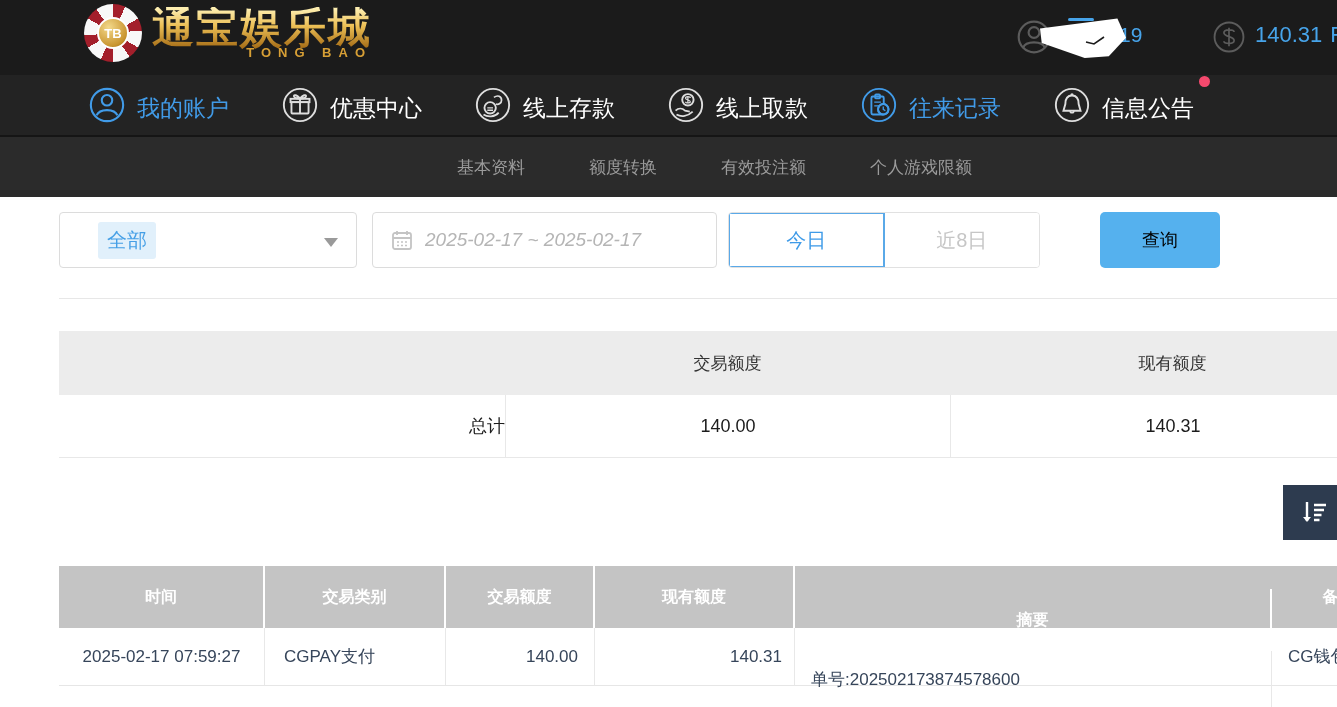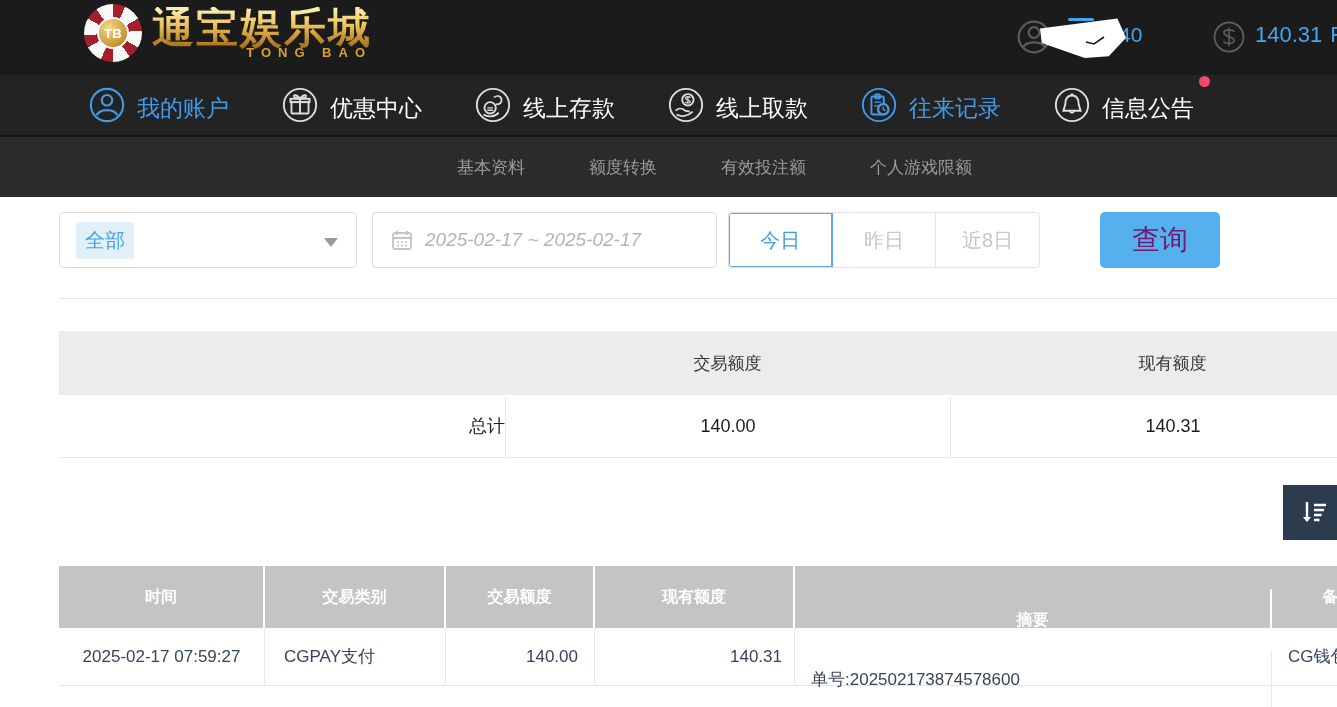--- a/index.html
+++ b/index.html
@@ -56,41 +56,41 @@
     height:60px; background:#2b2b2b; display:flex; align-items:center;
     gap:64px; padding-left:457px; font-size:17px; color:#9b9b9b;
   }
   .subnav-item { cursor:pointer; white-space:nowrap; }
   
   .content { position:relative; height:508px; background:#fff; }
   .select-box {
     position:absolute; left:59px; top:15px; width:298px; height:56px;
     border:1px solid #dcdcdc; border-radius:4px; display:flex; align-items:center; padding:0 16px; cursor:pointer;
   }
-  .select-chip { background:#e1f0fb; color:#459fe6; font-size:20px; padding:5px 9px; border-radius:3px; }
+  .select-chip { background:#e1f0fb; color:#459fe6; font-size:20px; padding:5px 9px; border-radius:3px;margin-left:22px; }
   .caret { position:absolute; right:18px; top:25px; width:0; height:0; border-left:7px solid transparent; border-right:7px solid transparent; border-top:9px solid #9a9a9a; }
   .date-box {
     position:absolute; left:372px; top:15px; width:345px; height:56px;
     border:1px solid #dcdcdc; border-radius:4px; display:flex; align-items:center; gap:12px; padding:0 18px;
     font-size:19px; color:#b5b5b5; cursor:pointer;font-style:italic;
   }
   .cal-icon { width:22px; height:22px; color:#c4c4c4; flex:none; }
   .btn-group {
     position:absolute; left:728px; top:15px; width:312px; height:56px; display:flex;
     border:1px solid #e1e1e1; border-radius:4px; overflow:hidden; background:#fff;
   }
   .btn-group .qbtn {
     flex:1; display:flex; align-items:center; justify-content:center;
     font-size:20px; color:#c6c6c6; border-right:1px solid #e1e1e1; cursor:pointer; background:#fff;
   }
   .btn-group .qbtn:last-child { border-right:none; }
   .btn-group .qbtn.active { color:#3f9be8; box-shadow:inset 0 0 0 1px #5aa9e8; border-right-color:#5aa9e8; }
   .search-btn {
     position:absolute; left:1100px; top:15px; width:120px; height:56px;
-    background:#55b1ee; color:#701a75; font-size:28px; border:none; border-radius:5px; cursor:pointer;
+    background:#55b1ee; color:#000000; font-size:18px; border:none; border-radius:5px; cursor:pointer;
   }
   .divider { position:absolute; left:59px; top:101px; width:1278px; height:1px; background:#e7e7e7; }
   
   .summary { position:absolute; left:59px; top:134px; width:1336px; }
   .summary .s-head { display:flex; height:64px; background:#ececec; align-items:center; font-size:17px; color:#333; }
   .summary .s-row { display:flex; height:63px; background:#fff; align-items:center; font-size:18px; color:#1c1c1c; border-bottom:1px solid #e8e8e8; }
   .summary .c1 { width:446px; text-align:right; }
   .summary .c2 { width:445px; text-align:center; }
   .summary .c3 { width:445px; text-align:center; }
   .summary .s-row .c2, .summary .s-row .c3 { border-left:1px solid #e8e8e8; height:100%; line-height:62px; }
@@ -130,21 +130,21 @@
     </div>
   </div>
 
   <div class="avatar-wrap">
     <svg viewBox="0 0 40 40" fill="none" stroke="currentColor" stroke-width="2.4">
       <circle cx="20" cy="20" r="17"></circle>
       <circle cx="20" cy="15" r="6"></circle>
       <path d="M8 32 c2.5-8 21.5-8 24 0"></path>
     </svg>
   </div>
-  <div class="username">40</div>
+  <div class="username">19</div>
   <div class="redaction"></div>
   <svg class="redaction-mark" viewBox="0 0 20 10">
     <path d="M1 6 L9 8 L19 1" stroke="#1b1b1b" stroke-width="1.6" fill="none"></path>
   </svg>
   <div class="peek"></div>
 
   <div class="dollar-wrap">
     <svg viewBox="0 0 40 40" fill="none" stroke="currentColor" stroke-width="2.2">
       <circle cx="20" cy="20" r="17"></circle>
       <path d="M20 9 v22 M26 14 c0-3-12-4-12 1 c0 5 12 4 12 9 c0 5-12 4-12 1" stroke-width="2"></path>
@@ -234,21 +234,20 @@
     <svg class="cal-icon" viewBox="0 0 22 22" fill="none" stroke="currentColor" stroke-width="1.8">
       <rect x="2" y="4" width="18" height="16" rx="2"></rect>
         <path d="M6 2 v4 M16 2 v4 M2 9 h18"></path>
       <path d="M6 13 h2 M10 13 h2 M14 13 h2 M6 16.5 h2 M10 16.5 h2 M14 16.5 h2" stroke-width="1.5"></path>
     </svg>
     <span>2025-02-17 ~ 2025-02-17</span>
   </div>
 
   <div class="btn-group">
     <div class="qbtn active">今日</div>
-    <div class="qbtn">昨日</div>
     <div class="qbtn">近8日</div>
   </div>
 
   <button class="search-btn">查询</button>
 
   <div class="divider"></div>
 
   <div class="summary">
     <div class="s-head">
       <div class="c1"></div>

